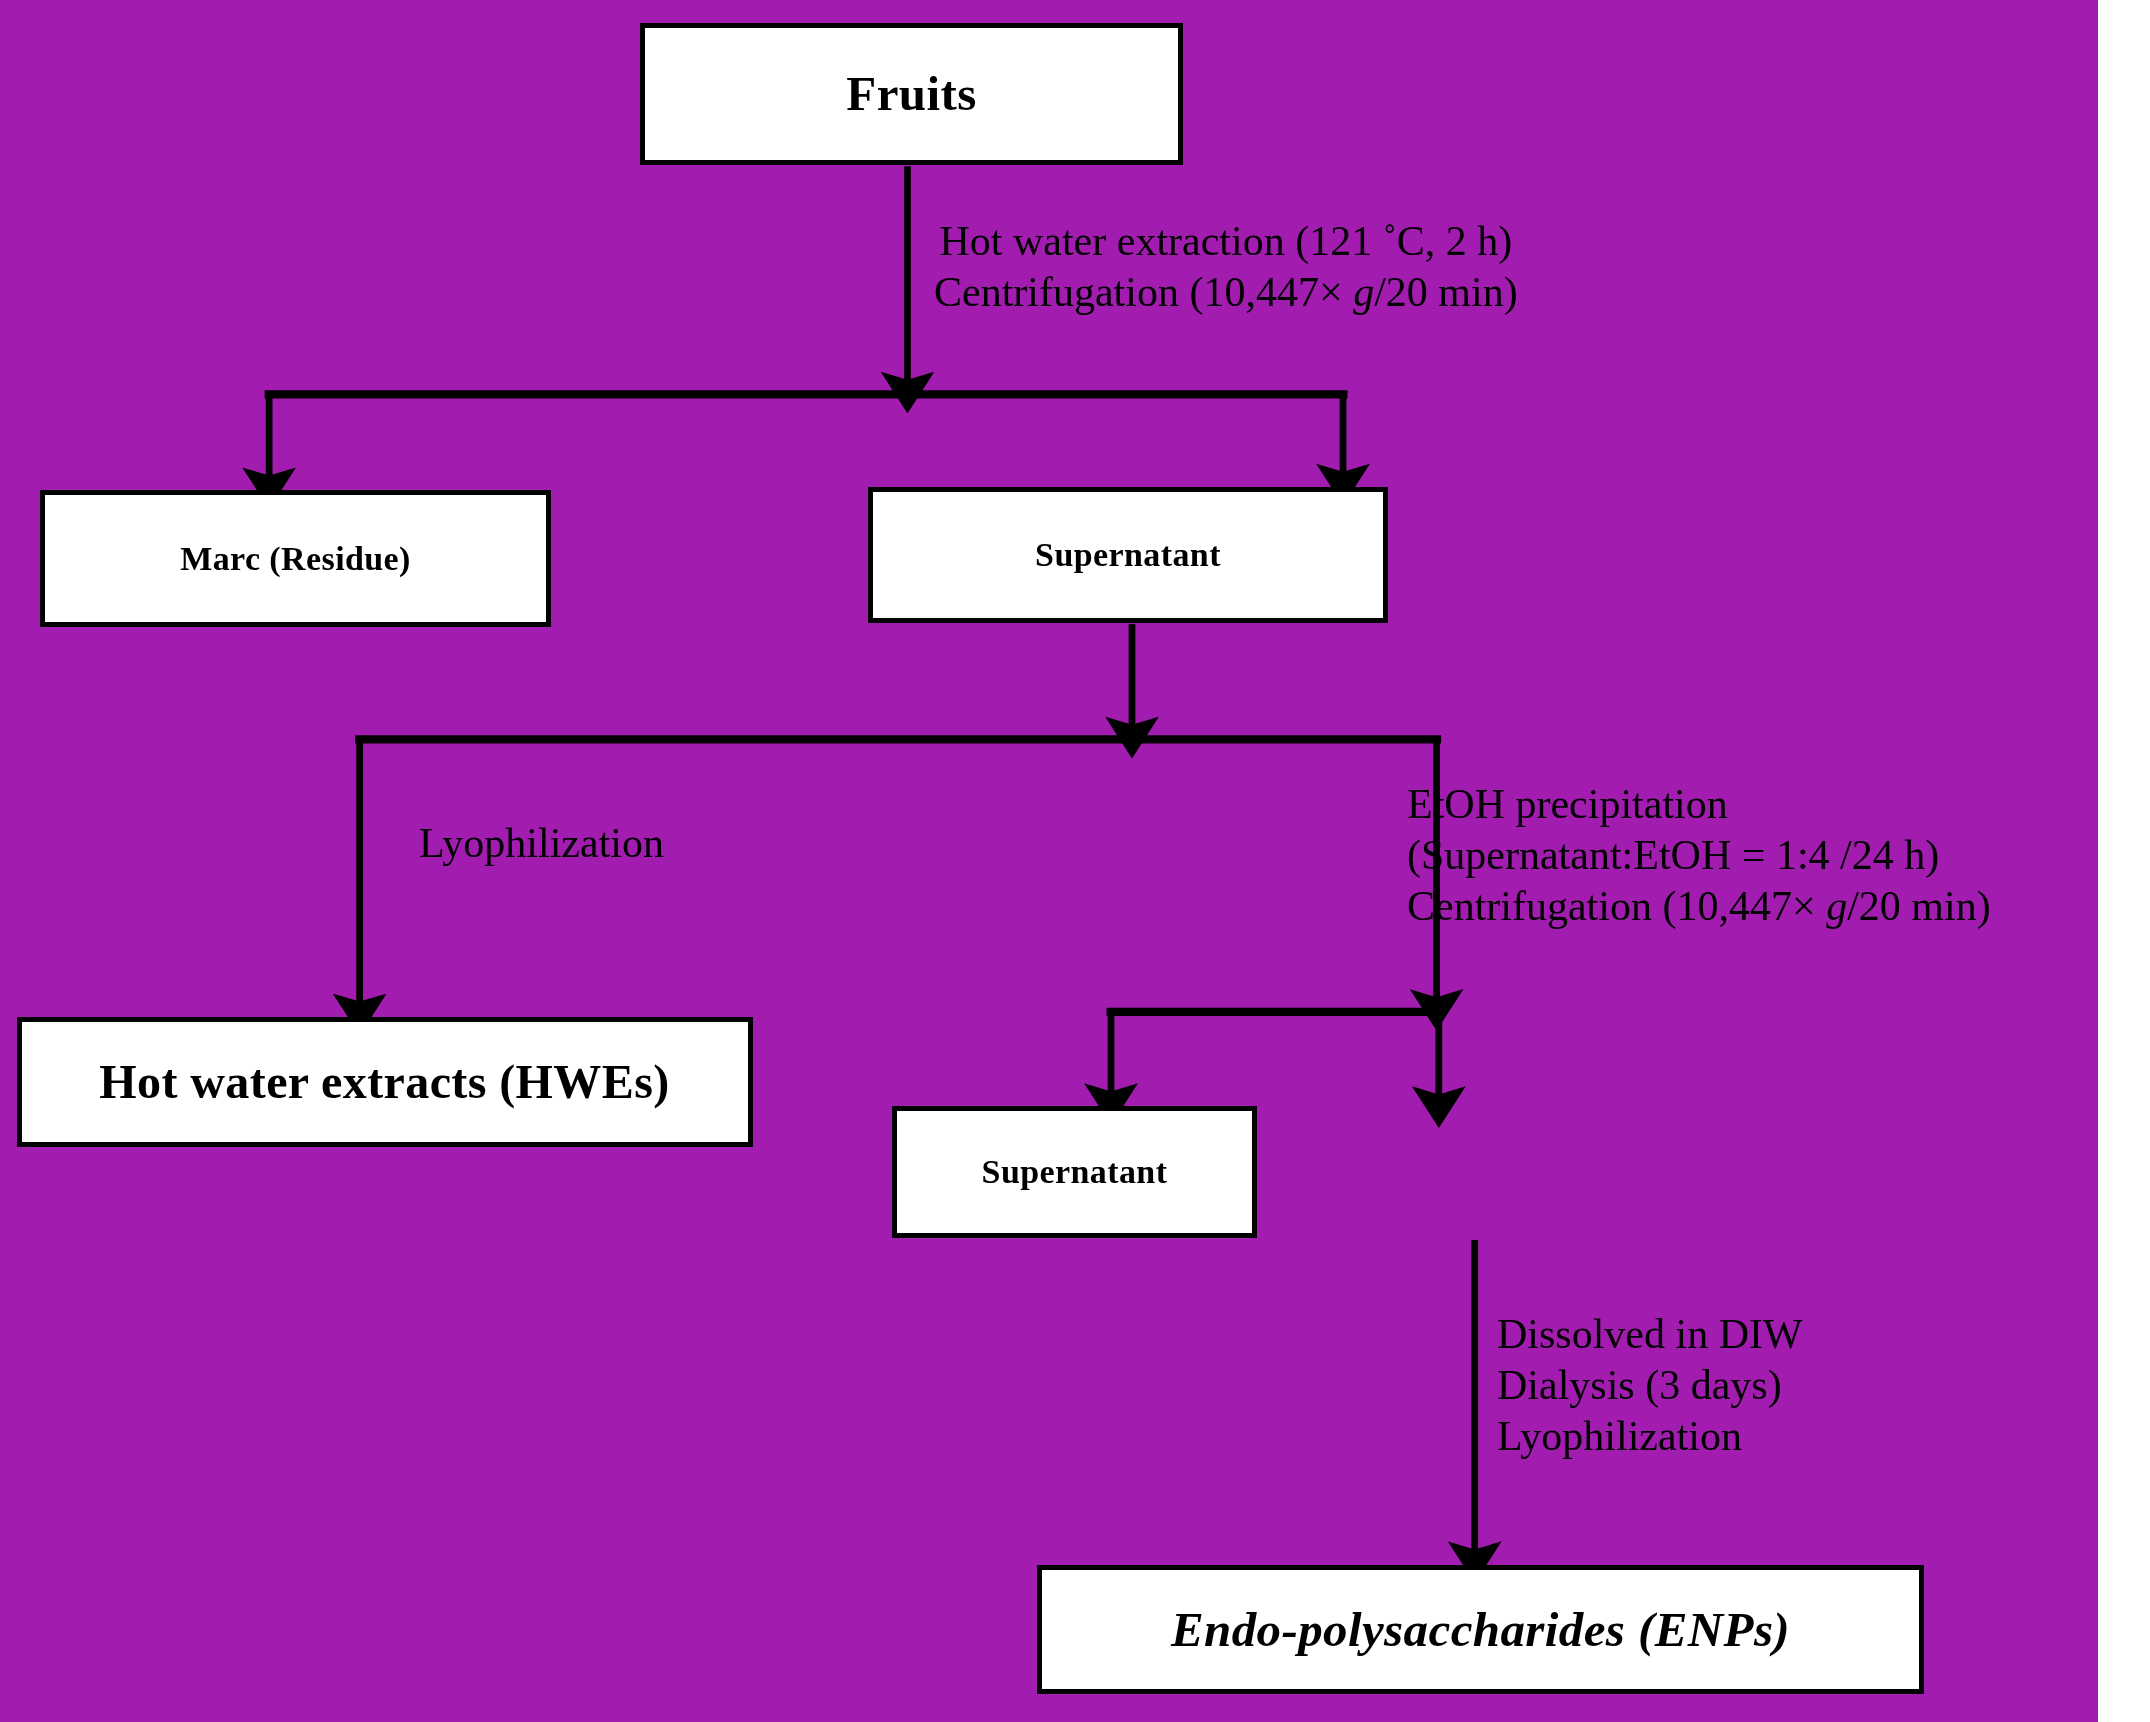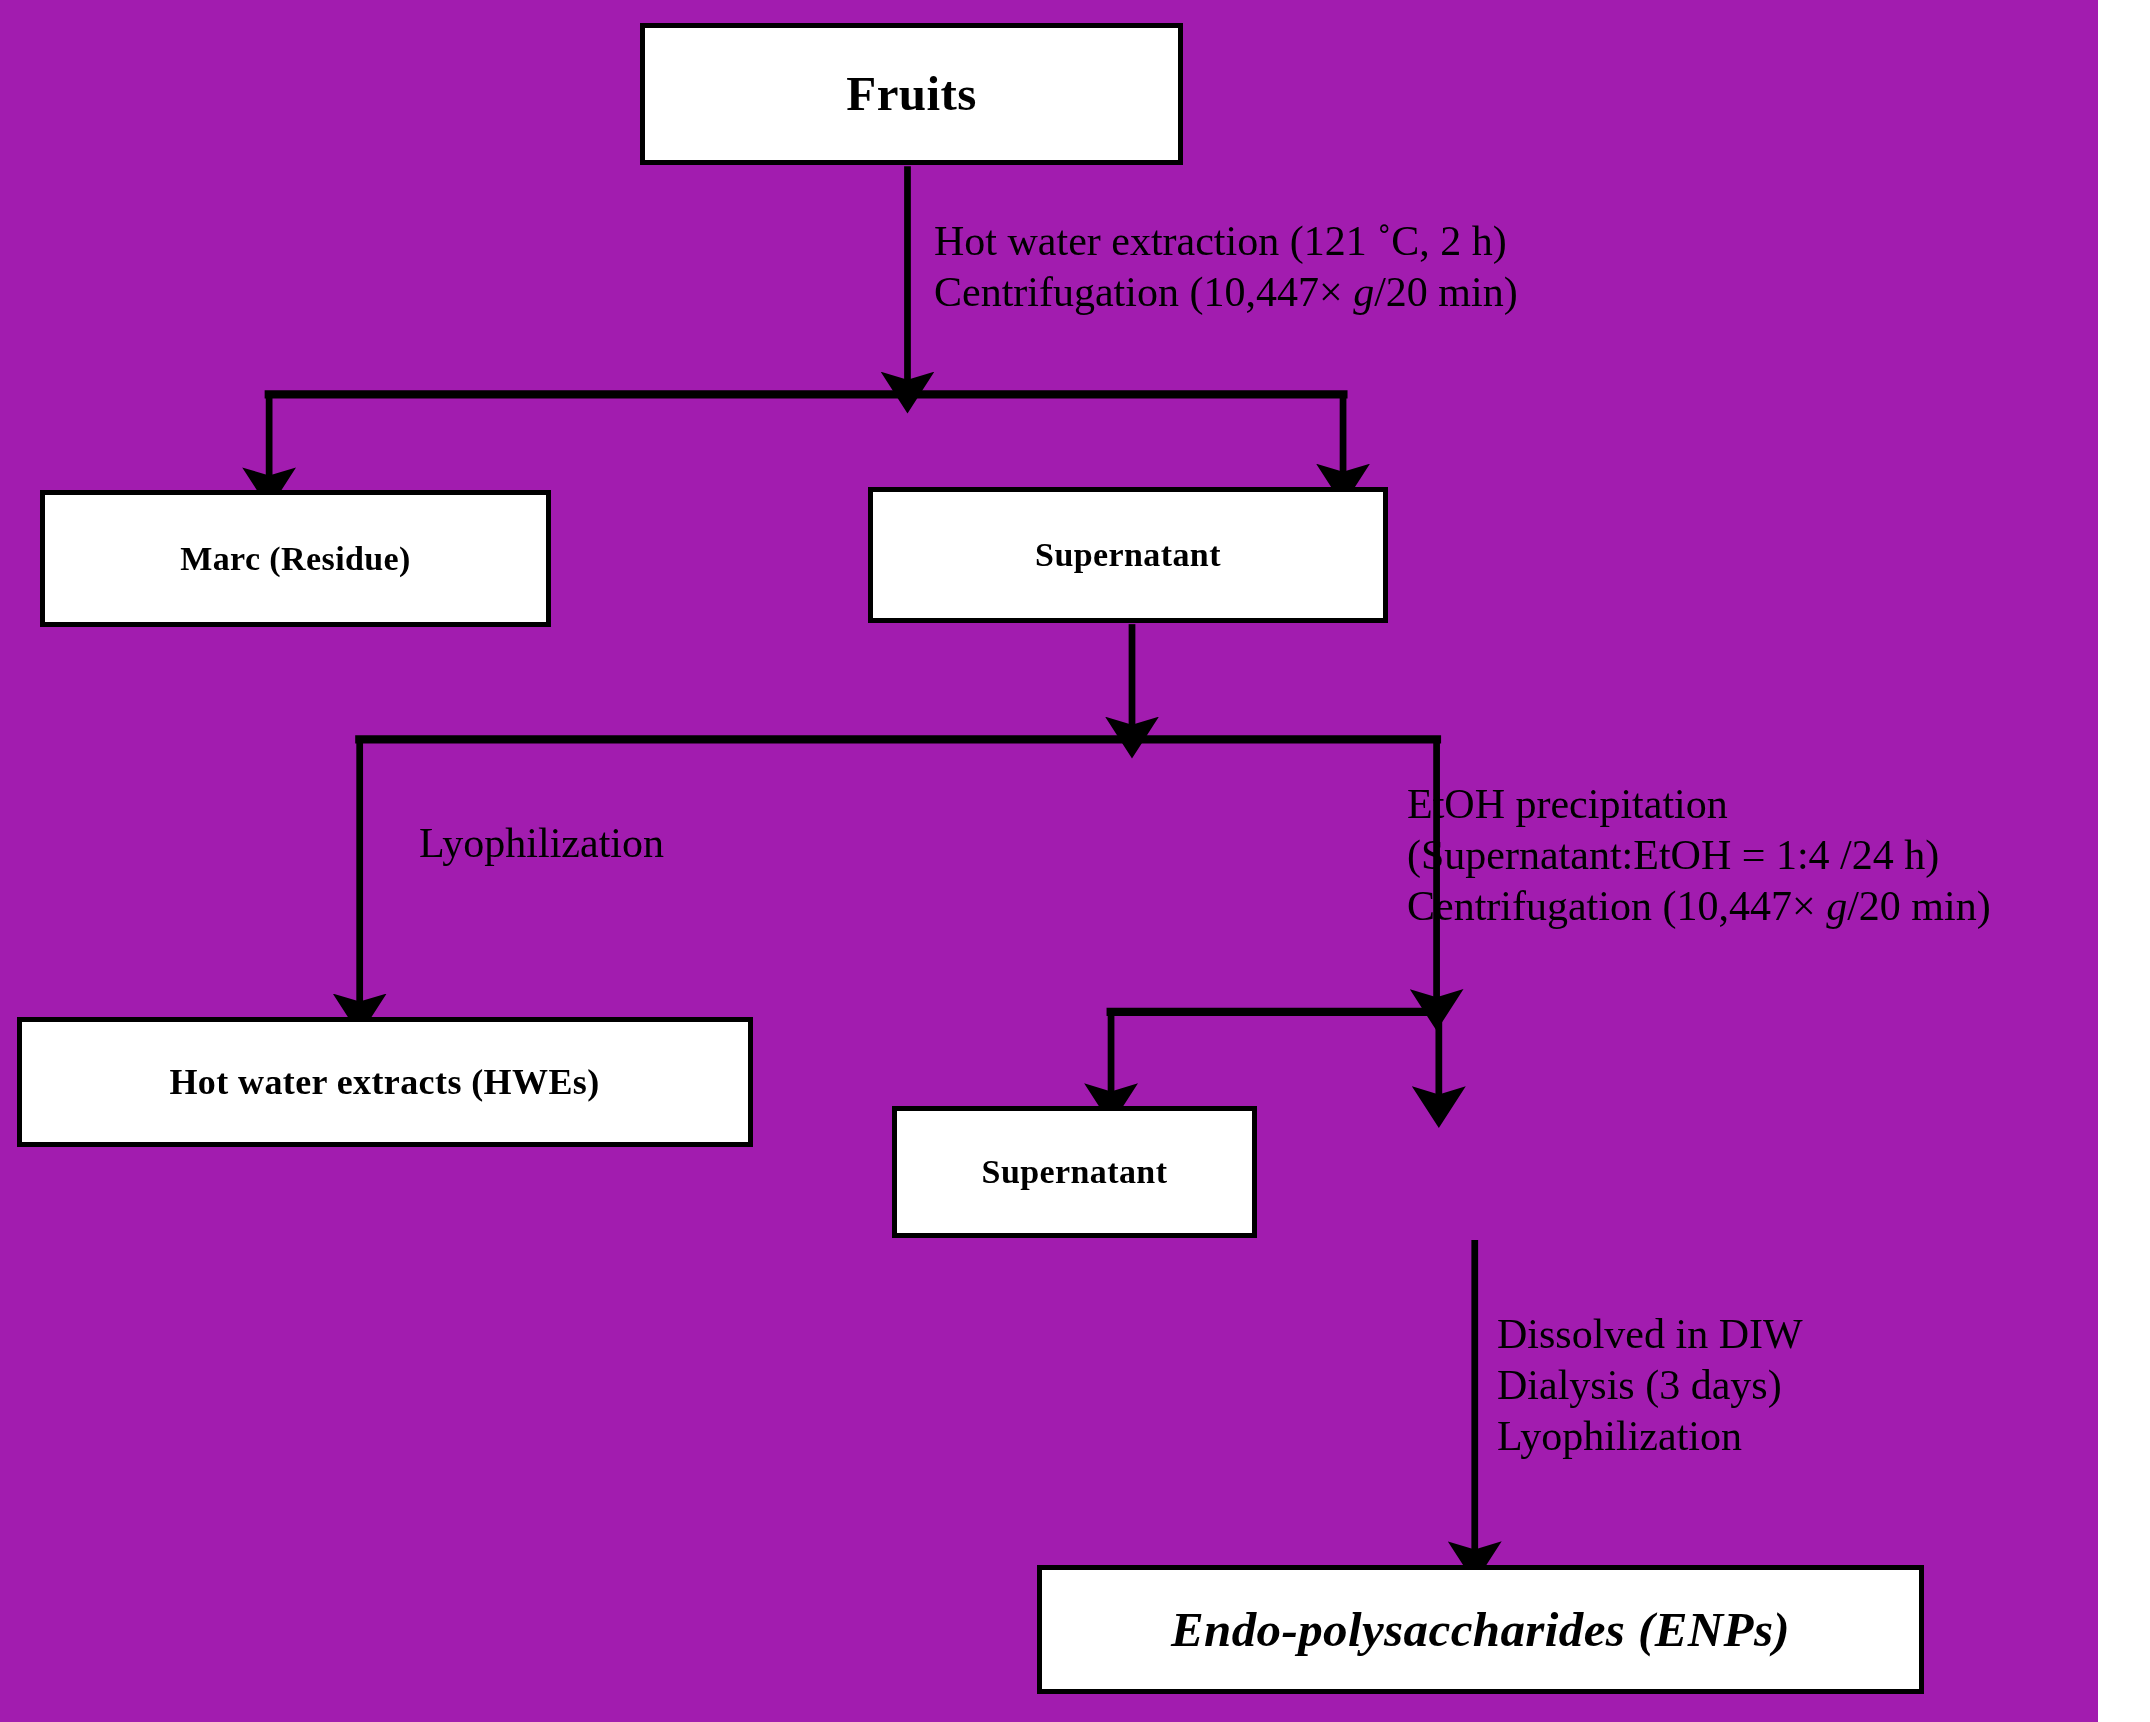--- a/index.html
+++ b/index.html
@@ -53,23 +53,23 @@
   
   #node-fruits      { left: 640px;  top: 22.5px;   width: 543px; height: 142px; }
   #node-marc        { left: 40px;   top: 490px;  width: 511px; height: 137px; }
   #node-sup1        { left: 868px; top: 487px;  width: 520px; height: 136px; }
   #node-hwes        { left: 16.5px;   top: 1017px; width: 736px; height: 130px; }
   #node-sup2        { left: 892px; top: 1106px; width: 365px; height: 132px; }
   #node-precip      { left: 1404px; top: 1109px; width: 359px; height: 130px; }
   #node-enps        { left: 1037px; top: 1565px; width: 887px;height: 129px; font-style: italic; }
   #node-fruits .node-label { font-size: 49px; }
   #node-enps .node-label   { font-size: 49px; }
-  #node-hwes .node-label   { font-size: 36px; text-align: right; }
+  #node-hwes .node-label   { font-size: 48px; text-align: right; }
   
-  #annot-extraction { left: 934px; top: 216px; }
+  #annot-extraction { left: 934px; top: 216px; text-align: center; }
   #annot-lyo        { left: 419px;  top: 818px; }
   #annot-etoh       { left: 1407px; top: 779px; }
   #annot-dialysis   { left: 1497px; top: 1309px; }
 </style>
 </head>
 <body>
 
 <div id="canvas">
 
   <svg class="flow-svg" viewBox="0 0 2873 2301">

